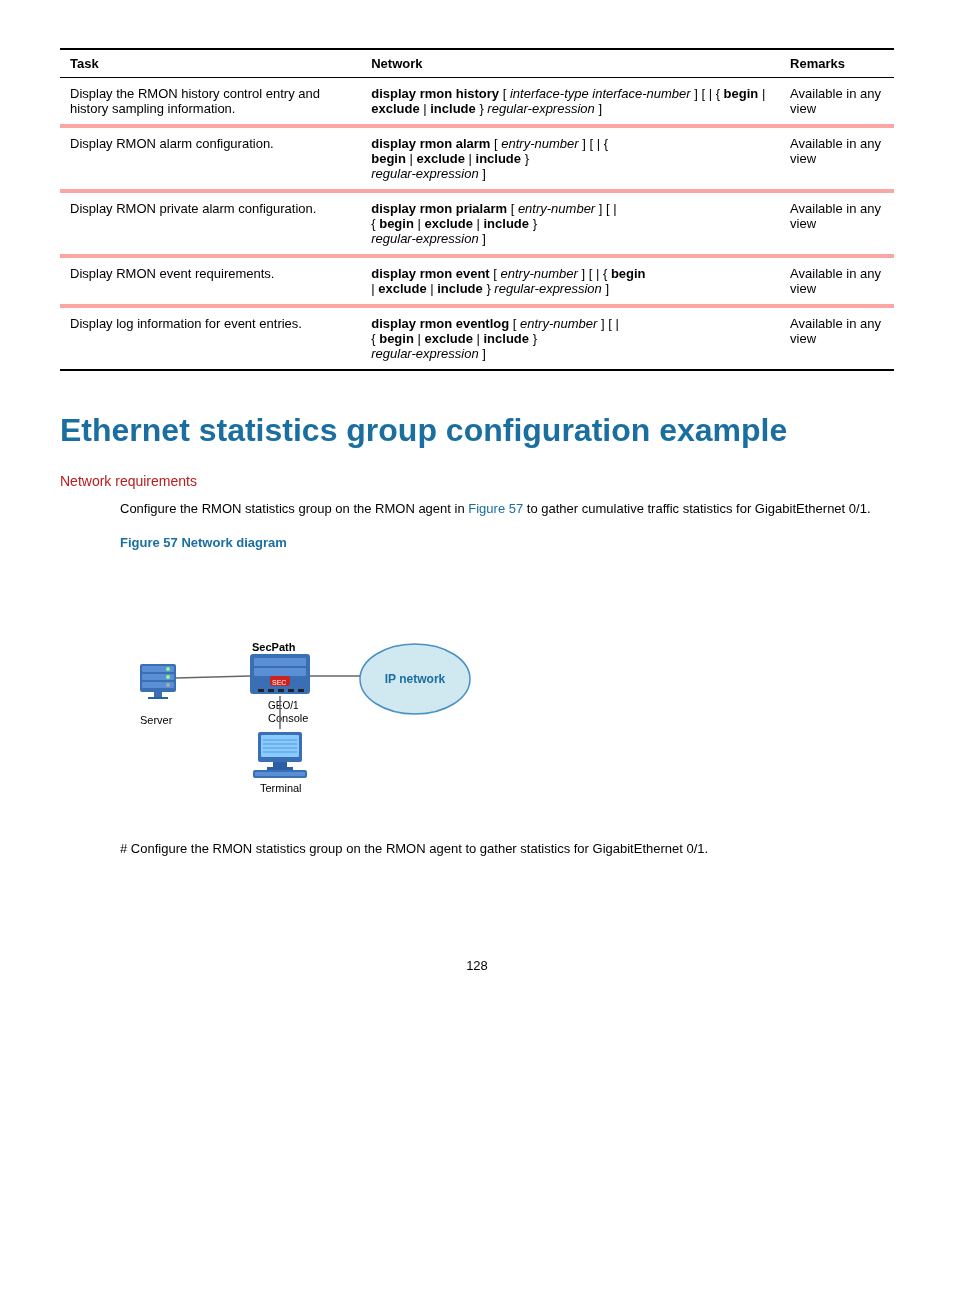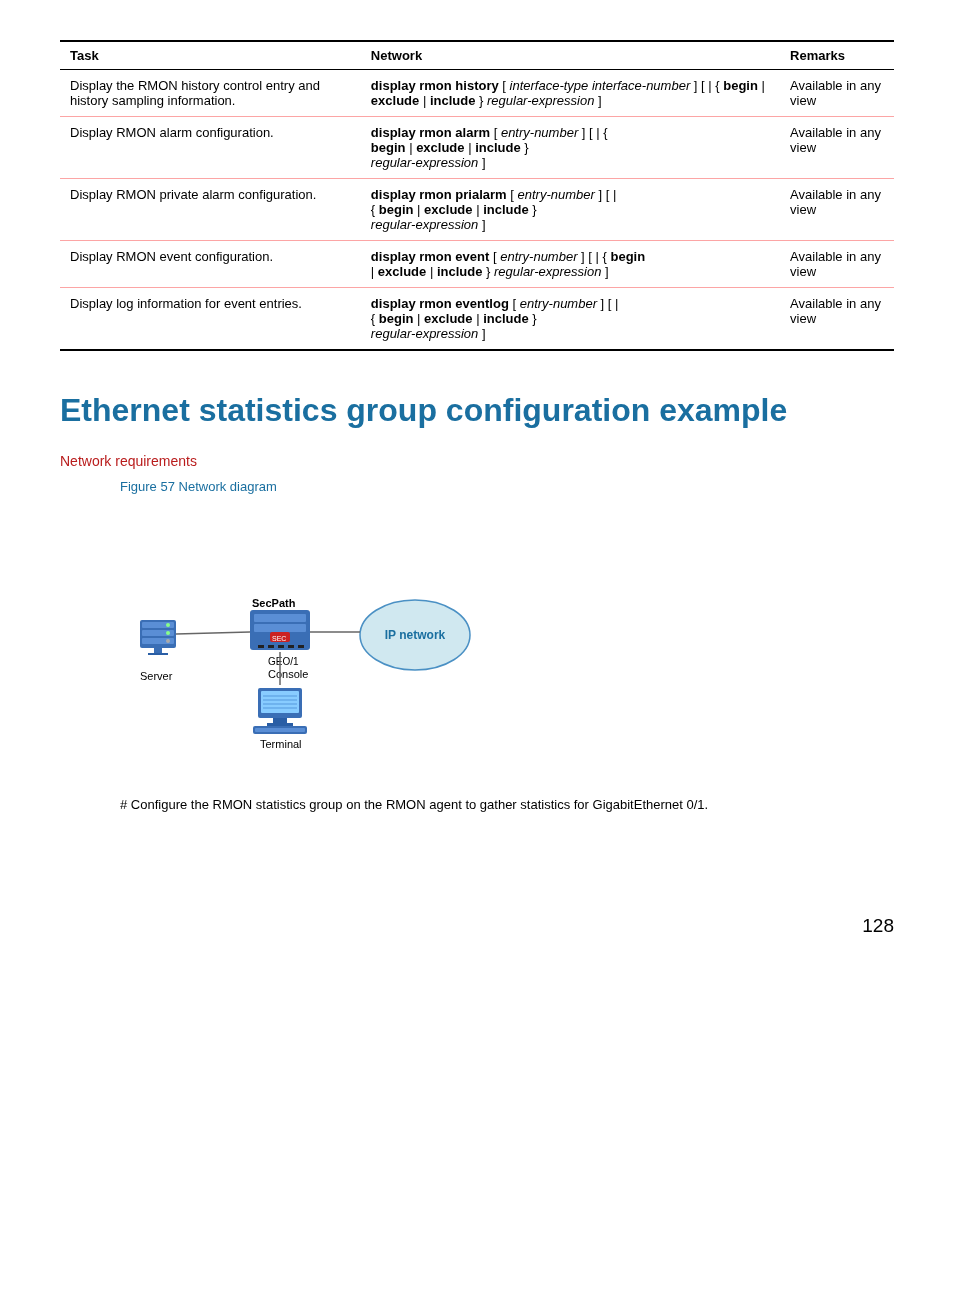--- a/index.html
+++ b/index.html
@@ -13,34 +13,35 @@
       padding: 40px 60px;
     }
 
     
     .main-table {
       width: 100%;
       border-collapse: collapse;
       margin-bottom: 40px;
       border-top: 2px solid #000;
       border-bottom: 2px solid #000;
+      margin-top: 8px;
     }
     .main-table th {
       text-align: left;
       padding: 6px 10px;
       font-weight: bold;
       font-size: 13px;
       border-bottom: 1px solid #000;
       background: #fff;
     }
     .main-table td {
       padding: 8px 10px;
       vertical-align: top;
       font-size: 13px;
-      border-bottom: 1px solid #fca5a5;
+      border-bottom: 4px solid #fca5a5;
     }
     .main-table tr:last-child td {
       border-bottom: none;
     }
 
     
     .section-title {
       font-size: 32px;
       font-weight: bold;
       color: #1a6fa0;
@@ -50,23 +51,23 @@
 
     .subsection-title {
       font-size: 14px;
       font-weight: normal;
       color: #b91c1c;
       margin-bottom: 10px;
     }
 
     .figure-title {
       font-size: 13px;
-      font-weight: normal;
+      font-weight: bold;
       color: #1a6fa0;
-      margin-bottom: 26px;
+      margin-bottom: 14px;
     }
 
     .body-text {
       margin-left: 60px;
       margin-bottom: 16px;
       font-size: 13px;
       line-height: 1.5;
     }
 
     .figure-ref {
@@ -78,23 +79,23 @@
       margin-left: 60px;
       margin-bottom: 30px;
     }
 
     .diagram-svg-wrapper {
       margin-top: 4px;
     }
 
     
     .page-number {
-      text-align: right;
+      text-align: center;
       margin-top: 40px;
-      font-size: 19px;
+      font-size: 13px;
     }
 
     .proc-text {
       margin-left: 60px;
       font-size: 13px;
       line-height: 1.5;
       margin-bottom: 30px;
       margin-top: 42px;
     }
   </style>
@@ -119,37 +120,40 @@
       <td>Display RMON alarm configuration.</td>
       <td><b>display rmon alarm</b> [ <i>entry-number</i> ] [ | {<br><b>begin</b> | <b>exclude</b> | <b>include</b> }<br><i>regular-expression</i> ]</td>
       <td>Available in any view</td>
     </tr>
     <tr>
       <td>Display RMON private alarm configuration.</td>
       <td><b>display rmon prialarm</b> [ <i>entry-number</i> ] [ |<br>{ <b>begin</b> | <b>exclude</b> | <b>include</b> }<br><i>regular-expression</i> ]</td>
       <td>Available in any view</td>
     </tr>
     <tr>
-      <td>Display RMON event configuration.</td>
+      <td>Display RMON event requirements.</td>
       <td><b>display rmon event</b> [ <i>entry-number</i> ] [ | { <b>begin</b><br>| <b>exclude</b> | <b>include</b> } <i>regular-expression</i> ]</td>
       <td>Available in any view</td>
     </tr>
     <tr>
       <td>Display log information for event entries.</td>
       <td><b>display rmon eventlog</b> [ <i>entry-number</i> ] [ |<br>{ <b>begin</b> | <b>exclude</b> | <b>include</b> }<br><i>regular-expression</i> ]</td>
       <td>Available in any view</td>
     </tr>
   </tbody>
 </table>
 
 <h1 class="section-title">Ethernet statistics group configuration example</h1>
 
 <div>
   <div class="subsection-title">Network requirements</div>
 
+  <p class="body-text">
+    <span>Configure the RMON statistics group on the RMON agent in </span><span class="figure-ref">Figure 57</span><span> to gather cumulative traffic statistics for GigabitEthernet 0/1.</span>
+  </p>
 
   <div class="diagram-container">
     <div class="figure-title">Figure 57 Network diagram</div>
     <div class="diagram-svg-wrapper">
       <svg width="380" height="230" viewBox="0 0 380 230">
 
         <g transform="translate(20, 100)">
 
           <rect x="0" y="0" width="36" height="28" fill="#3a6eb5" rx="2"></rect>
           <rect x="2" y="2" width="32" height="6" fill="#5a8ed5" rx="1"></rect>

